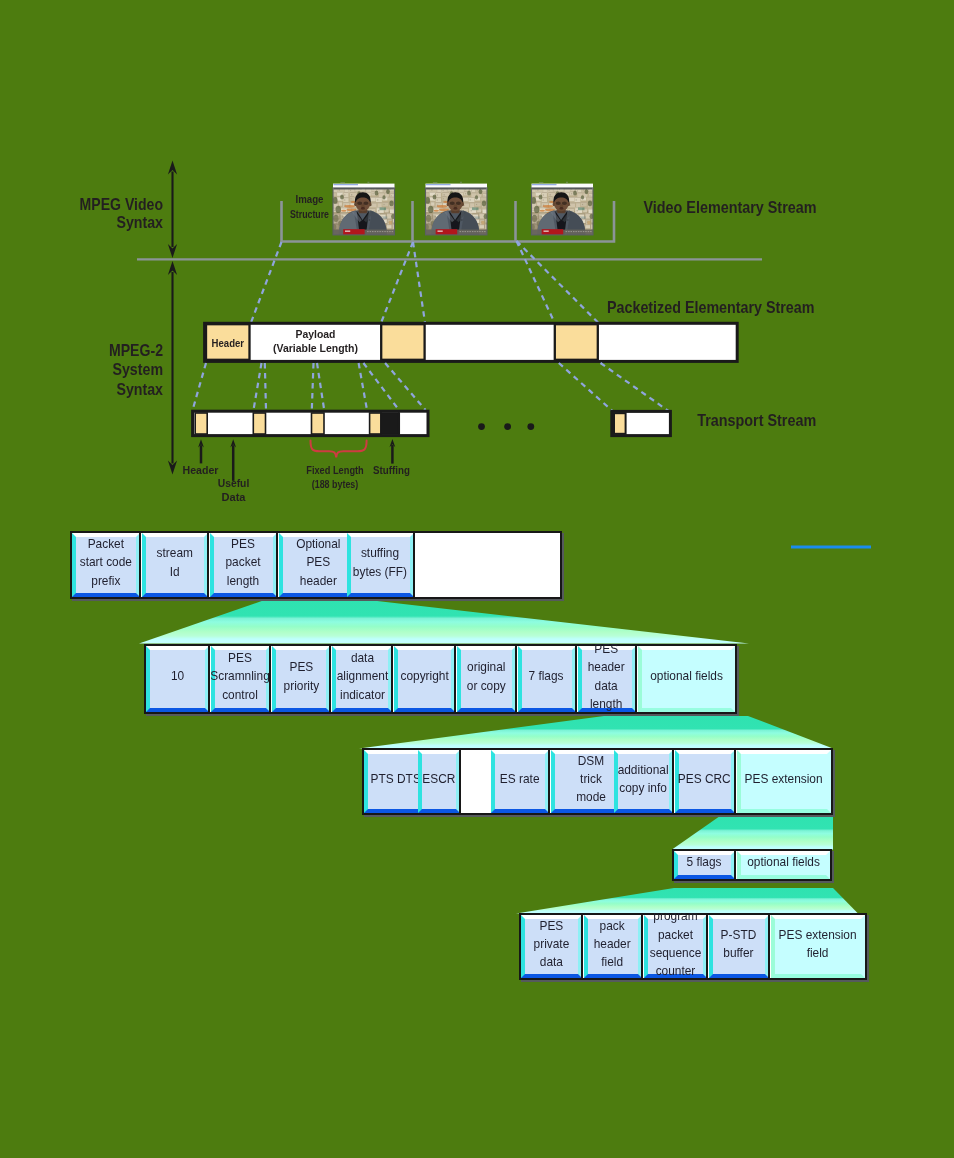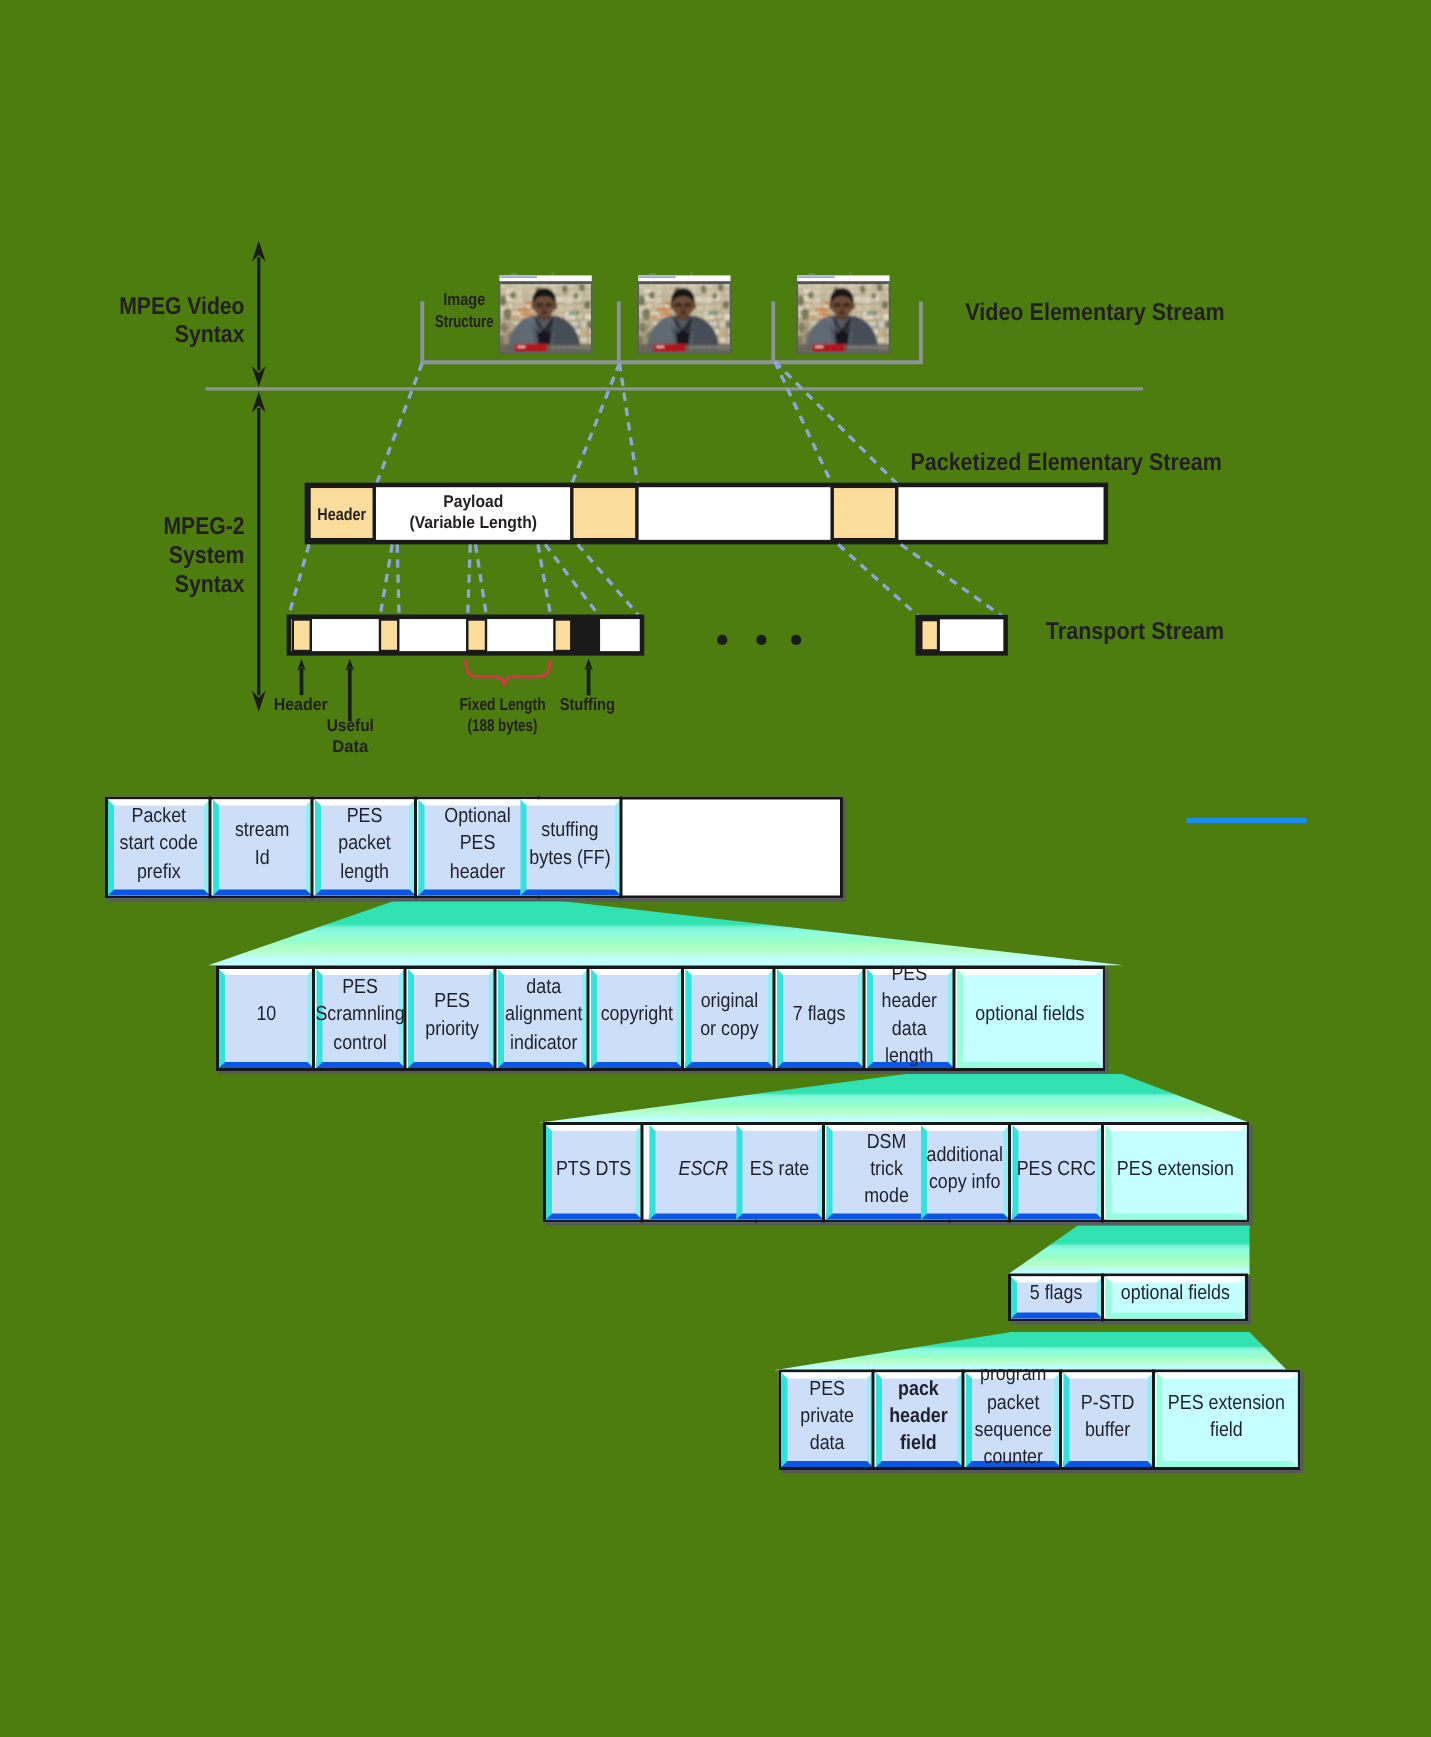--- a/index.html
+++ b/index.html
@@ -1178,21 +1178,21 @@
     </div>
     <div class="rowbox" style="left:362px;top:748px;width:471px;height:67px;">
       <div class="cellwrap" style="left:0px;width:64px;">
         <div class="cell blue">
           <div class="celltext">
               <div>PTS DTS</div>
             </div>
         </div>
         <div class="divider"></div>
       </div>
-      <div class="cellwrap" style="left:69px;width:71px;font-style:italic;">
+      <div class="cellwrap" style="left:54px;width:42px;">
         <div class="cell blue">
           <div class="celltext">
               <div>ESCR</div>
             </div>
         </div>
         <div class="divider"></div>
       </div>
       <div class="cellwrap" style="left:126.5px;width:58px;">
         <div class="cell blue">
           <div class="celltext">
@@ -1257,21 +1257,21 @@
       <div class="cellwrap" style="left:0px;width:60.5px;">
         <div class="cell blue">
           <div class="celltext">
               <div>PES</div>
               <div>private</div>
               <div>data</div>
             </div>
         </div>
         <div class="divider"></div>
       </div>
-      <div class="cellwrap" style="left:62.5px;width:58px;font-weight:bold;">
+      <div class="cellwrap" style="left:62.5px;width:58px;">
         <div class="cell blue">
           <div class="celltext">
               <div>pack</div>
               <div>header</div>
               <div>field</div>
             </div>
         </div>
         <div class="divider"></div>
       </div>
       <div class="cellwrap" style="left:122.5px;width:63px;">

